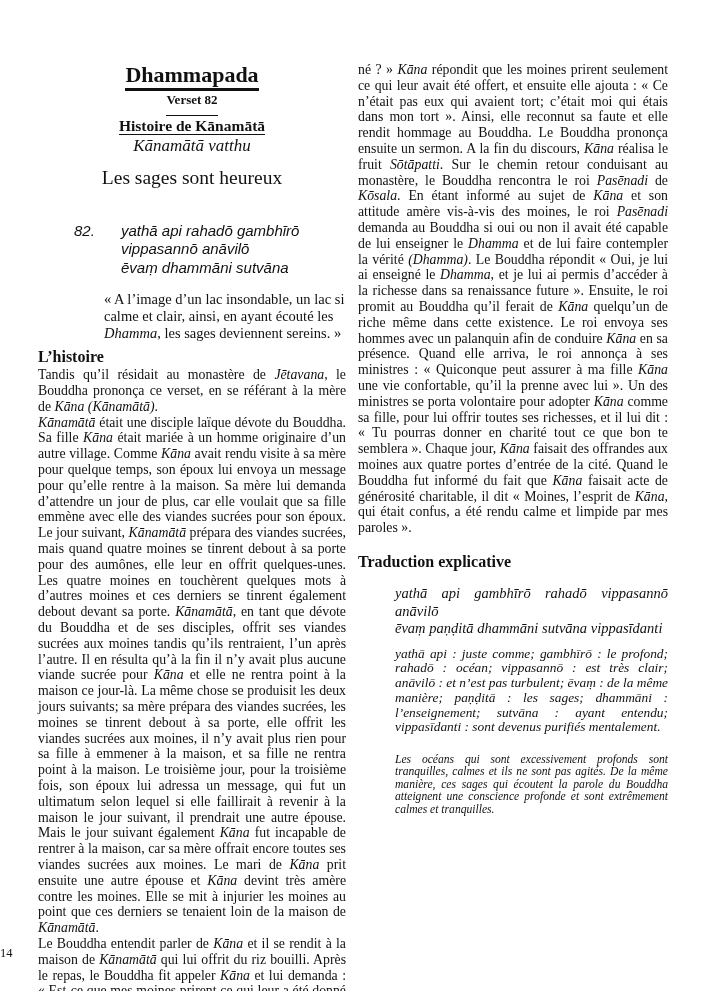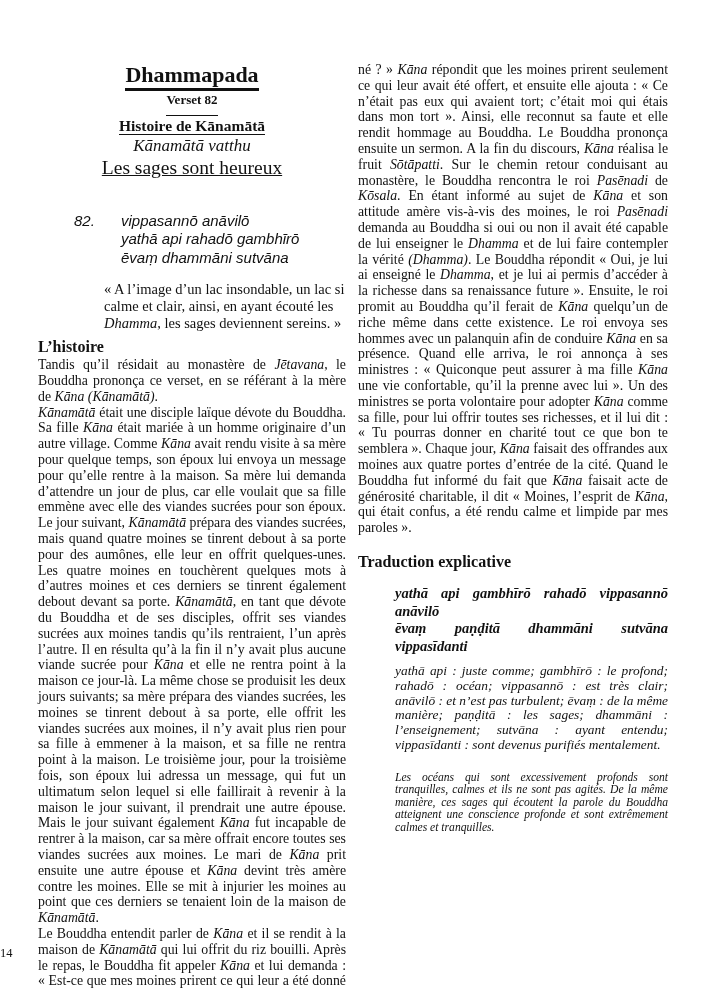--- a/index.html
+++ b/index.html
@@ -32,21 +32,21 @@
   }
   .verset .u { display: inline-block; border-bottom: 1.5px solid #111; padding-bottom: 8px; }
   .story-title {
     font-size: 15.5px; line-height: 17px; font-weight: bold; margin-top: 1px;
   }
   .story-title .u { display: inline-block; border-bottom: 1.5px solid #111; padding-bottom: 0px; }
   .pali-title {
     font-size: 17px; line-height: 19px; font-weight: normal; font-style: italic; margin-top: 1px;
   }
   .theme-title {
-    font-size: 19.5px; line-height: 22px; margin-top: 2px; font-weight: normal; text-decoration: underline;
+    font-size: 19.5px; line-height: 22px; margin-top: 12px; font-weight: normal;
   }
 
   
   .verse-block {
     display: flex;
     margin-top: 33px;
     padding-left: 36px;
     font-family: "Liberation Sans", "DejaVu Sans", sans-serif;
     font-style: italic;
     font-size: 15px;
@@ -78,21 +78,21 @@
     text-align: justify;
     margin: 0;
     hyphens: auto;
     -webkit-hyphens: auto;
   }
 
   
   .explain { padding-left: 37px; }
   .pali-verse {
     font-size: 14.5px; line-height: 17.6px;
-    font-weight: bold; font-style: italic;
+    font-weight: normal; font-style: italic;
     text-align: justify; margin: 0;
   }
   .pali-verse.first { margin-top: 14px; }
   .word-gloss {
     margin-top: 9px;
     font-size: 13.4px; line-height: 14.7px;
     font-style: italic;
     text-align: justify;
   }
   .free-translation {
@@ -122,22 +122,22 @@
         <div class="main-title"><span class="u">Dhammapada</span></div>
         <div class="verset"><span class="u">Verset 82</span></div>
         <div class="story-title"><span class="u">Histoire de Kānamātā</span></div>
         <div class="pali-title">Kānamātā vatthu</div>
         <div class="theme-title">Les sages sont heureux</div>
       </div>
 
       <div class="verse-block">
         <div class="verse-number">82.</div>
         <div class="verse-lines">
+          <div>yathā api rahadō gambhīrō</div>
           <div>vippasannō anāvilō</div>
-          <div>yathā api rahadō gambhīrō</div>
           <div>ēvaṃ dhammāni sutvāna</div>
         </div>
       </div>
 
       <div class="quote">« A l’image d’un lac insondable, un lac si calme et clair, ainsi, en ayant écouté les <i>Dhamma</i>, les sages deviennent sereins. »</div>
 
       <div class="section-heading">L’histoire</div>
 
       <p class="body-par">Tandis qu’il résidait au monastère de <i>Jētavana</i>, le Bouddha prononça ce verset, en se référant à la mère de <i>Kāna (Kānamātā)</i>.</p>
       <p class="body-par"><i>Kānamātā</i> était une disciple laïque dévote du Bouddha. Sa fille <i>Kāna</i> était mariée à un homme originaire d’un autre village. Comme <i>Kāna</i> avait rendu visite à sa mère pour quelque temps, son époux lui envoya un message pour qu’elle rentre à la maison. Sa mère lui demanda d’attendre un jour de plus, car elle voulait que sa fille emmène avec elle des viandes sucrées pour son époux. Le jour suivant, <i>Kānamātā</i> prépara des viandes sucrées, mais quand quatre moines se tinrent debout à sa porte pour des aumônes, elle leur en offrit quelques-unes. Les quatre moines en touchèrent quelques mots à d’autres moines et ces derniers se tinrent également debout devant sa porte. <i>Kānamātā</i>, en tant que dévote du Bouddha et de ses disciples, offrit ses viandes sucrées aux moines tandis qu’ils rentraient, l’un après l’autre. Il en résulta qu’à la fin il n’y avait plus aucune viande sucrée pour <i>Kāna</i> et elle ne rentra point à la maison ce jour-là. La même chose se produisit les deux jours suivants; sa mère prépara des viandes sucrées, les moines se tinrent debout à sa porte, elle offrit les viandes sucrées aux moines, il n’y avait plus rien pour sa fille à emmener à la maison, et sa fille ne rentra point à la maison. Le troisième jour, pour la troisième fois, son époux lui adressa un message, qui fut un ultimatum selon lequel si elle faillirait à revenir à la maison le jour suivant, il prendrait une autre épouse. Mais le jour suivant également <i>Kāna</i> fut incapable de rentrer à la maison, car sa mère offrait encore toutes ses viandes sucrées aux moines. Le mari de <i>Kāna</i> prit ensuite une autre épouse et <i>Kāna</i> devint très amère contre les moines. Elle se mit à injurier les moines au point que ces derniers se tenaient loin de la maison de <i>Kānamātā</i>.</p>

